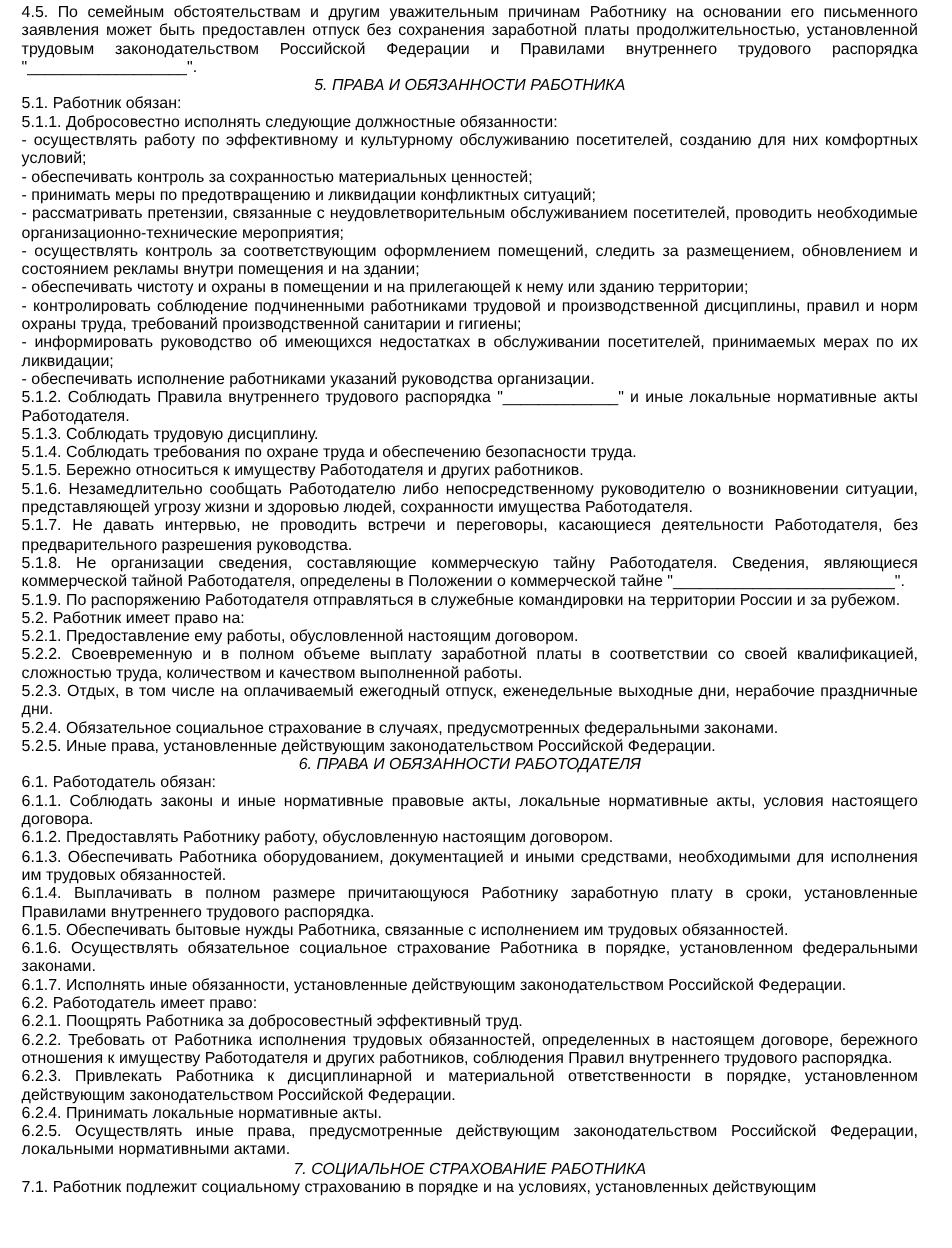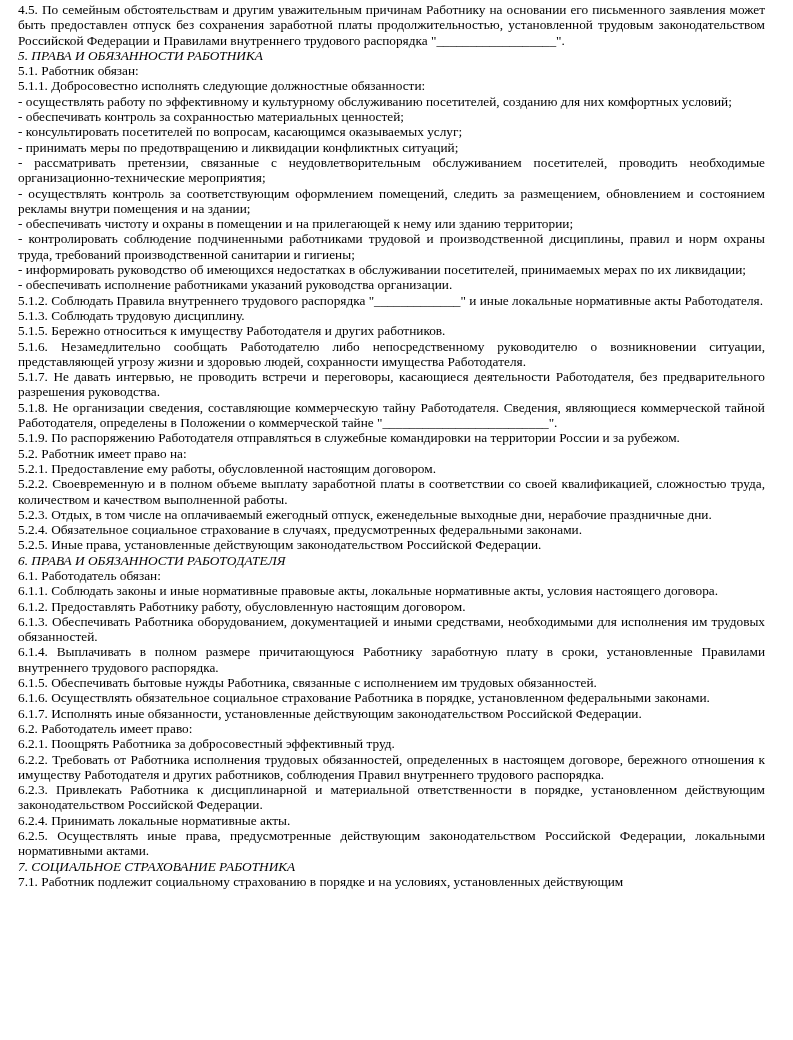--- a/index.html
+++ b/index.html
@@ -12,57 +12,57 @@
     height: 1040px;
     overflow: hidden;
   }
   .page {
     box-sizing: border-box;
     width: 793px;
     height: 1040px;
     padding: 2px 28px 0 18px;
     background: #ffffff;
     color: #000000;
-    font-family: Liberation Serif, serif;
+    font-family: Liberation Sans, sans-serif;
     font-size: 13.3px;
     line-height: 15.3px;
   }
   .page p {
     margin: 0;
     padding: 0;
   }
   .para {
     text-align: justify;
     text-justify: inter-word;
   }
   .heading {
-    text-align: left;
+    text-align: center;
     font-style: italic;
   }
 </style>
 </head>
 <body>
 
 <div class="page" id="doc">
     <p class="para">4.5. По семейным обстоятельствам и другим уважительным причинам Работнику на основании его письменного заявления может быть предоставлен отпуск без сохранения заработной платы продолжительностью, установленной трудовым законодательством Российской Федерации и Правилами внутреннего трудового распорядка "__________________".</p>
     <p class="heading">5. ПРАВА И ОБЯЗАННОСТИ РАБОТНИКА</p>
     <p class="para">5.1. Работник обязан:</p>
     <p class="para">5.1.1. Добросовестно исполнять следующие должностные обязанности:</p>
     <p class="para">- осуществлять работу по эффективному и культурному обслуживанию посетителей, созданию для них комфортных условий;</p>
     <p class="para">- обеспечивать контроль за сохранностью материальных ценностей;</p>
-    <p class="para">- консультировать посетителей по вопросам, касающимся оказываемых услуг;</p>
     <p class="para">- принимать меры по предотвращению и ликвидации конфликтных ситуаций;</p>
     <p class="para">- рассматривать претензии, связанные с неудовлетворительным обслуживанием посетителей, проводить необходимые организационно-технические мероприятия;</p>
     <p class="para">- осуществлять контроль за соответствующим оформлением помещений, следить за размещением, обновлением и состоянием рекламы внутри помещения и на здании;</p>
     <p class="para">- обеспечивать чистоту и охраны в помещении и на прилегающей к нему или зданию территории;</p>
     <p class="para">- контролировать соблюдение подчиненными работниками трудовой и производственной дисциплины, правил и норм охраны труда, требований производственной санитарии и гигиены;</p>
     <p class="para">- информировать руководство об имеющихся недостатках в обслуживании посетителей, принимаемых мерах по их ликвидации;</p>
     <p class="para">- обеспечивать исполнение работниками указаний руководства организации.</p>
     <p class="para">5.1.2. Соблюдать Правила внутреннего трудового распорядка "_____________" и иные локальные нормативные акты Работодателя.</p>
     <p class="para">5.1.3. Соблюдать трудовую дисциплину.</p>
+    <p class="para">5.1.4. Соблюдать требования по охране труда и обеспечению безопасности труда.</p>
     <p class="para">5.1.5. Бережно относиться к имуществу Работодателя и других работников.</p>
     <p class="para">5.1.6. Незамедлительно сообщать Работодателю либо непосредственному руководителю о возникновении ситуации, представляющей угрозу жизни и здоровью людей, сохранности имущества Работодателя.</p>
     <p class="para">5.1.7. Не давать интервью, не проводить встречи и переговоры, касающиеся деятельности Работодателя, без предварительного разрешения руководства.</p>
     <p class="para">5.1.8. Не организации сведения, составляющие коммерческую тайну Работодателя. Сведения, являющиеся коммерческой тайной Работодателя, определены в Положении о коммерческой тайне "_________________________".</p>
     <p class="para">5.1.9. По распоряжению Работодателя отправляться в служебные командировки на территории России и за рубежом.</p>
     <p class="para">5.2. Работник имеет право на:</p>
     <p class="para">5.2.1. Предоставление ему работы, обусловленной настоящим договором.</p>
     <p class="para">5.2.2. Своевременную и в полном объеме выплату заработной платы в соответствии со своей квалификацией, сложностью труда, количеством и качеством выполненной работы.</p>
     <p class="para">5.2.3. Отдых, в том числе на оплачиваемый ежегодный отпуск, еженедельные выходные дни, нерабочие праздничные дни.</p>
     <p class="para">5.2.4. Обязательное социальное страхование в случаях, предусмотренных федеральными законами.</p>

